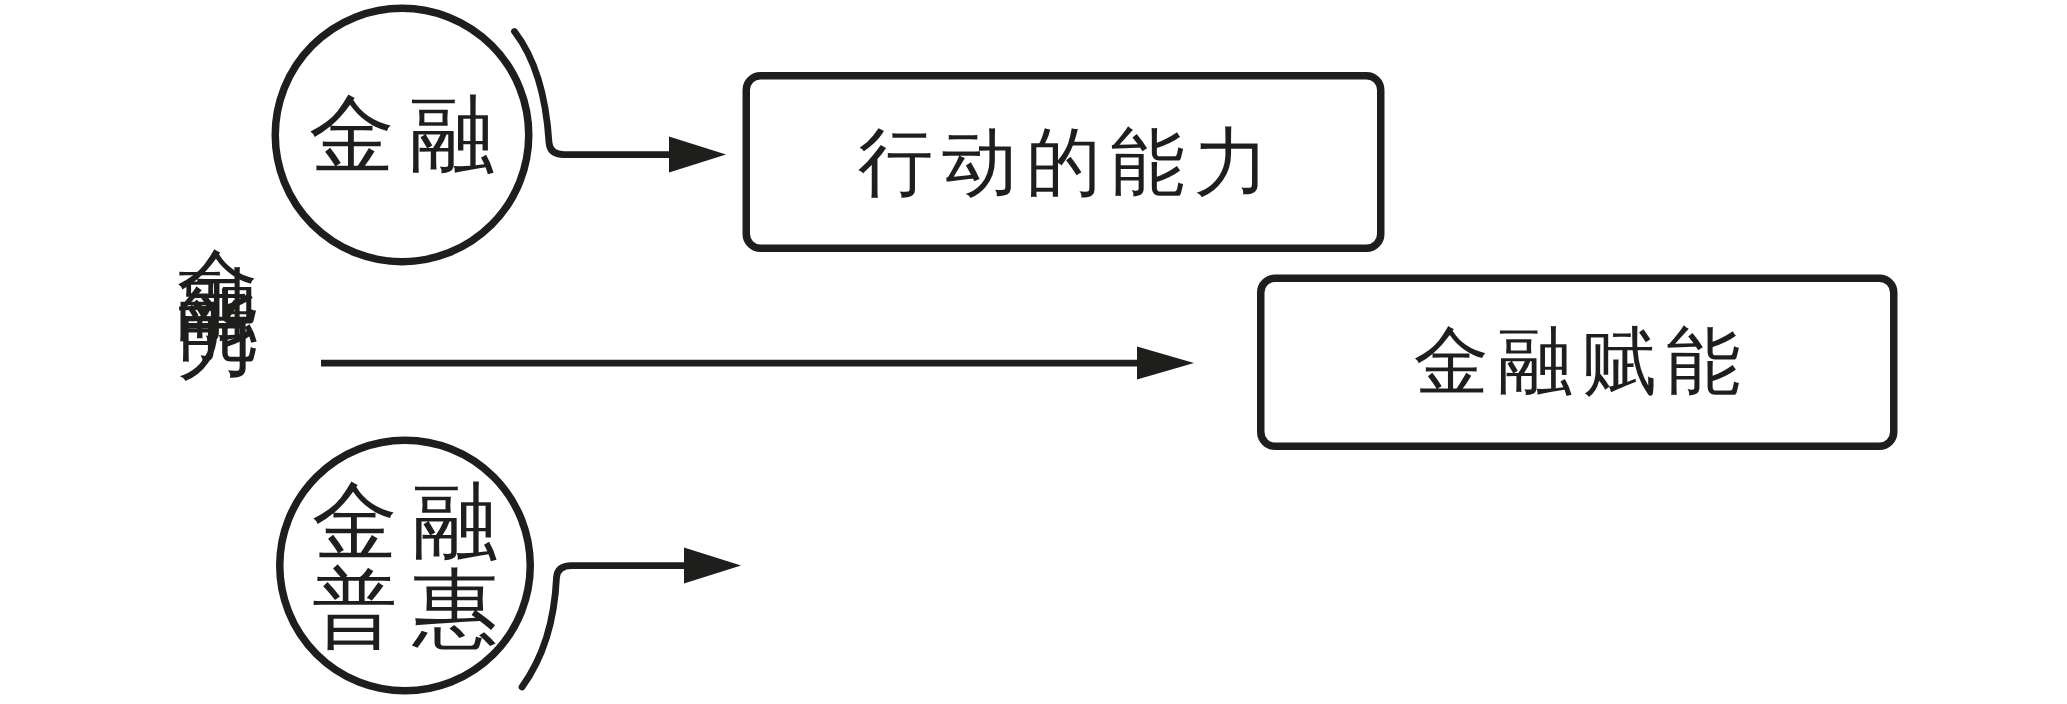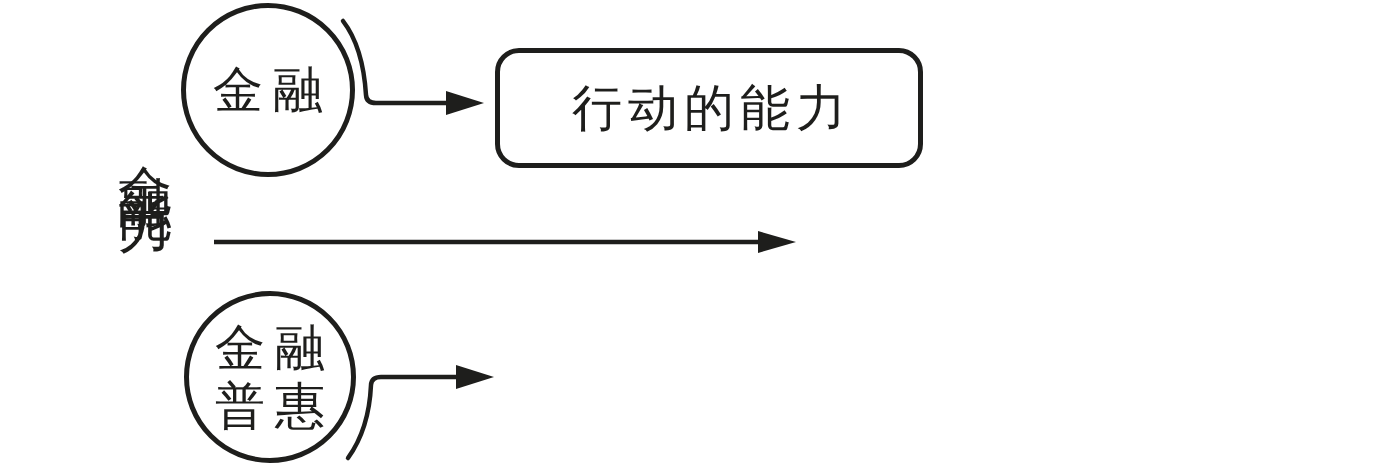--- a/index.html
+++ b/index.html
@@ -28,30 +28,30 @@
     box-sizing: border-box;
     border: 5px solid #1e1e1c;
     background: #ffffff;
     display: flex;
     align-items: center;
     justify-content: center;
   }
   .circle {
     border-radius: 50%;
     flex-direction: column;
-    font-size: 50px;
+    font-size: 57px;
     line-height: 58px;
   }
   .circle .cline {
     letter-spacing: 10px;
     text-indent: 10px;
     white-space: nowrap;
   }
   .box {
-    border-radius: 24px;
+    border-radius: 12px;
     font-size: 50px;
     letter-spacing: 6px;
     text-indent: 6px;
     white-space: nowrap;
   }
   .circle-literacy   { left: 181px; top: 3px;   width: 174px; height: 174px; }
   .circle-inclusion  { left: 184px; top: 291px; width: 172px; height: 172px; }
   .box-ability       { left: 495px; top: 48px;  width: 428px; height: 120px; }
   .box-empowerment   { left: 838px; top: 183px; width: 427px; height: 117px; }
   .box-opportunity   { left: 503px; top: 317px; width: 427px; height: 116px; }
@@ -96,15 +96,16 @@
     <div class="cline">金融</div>
   </div>
 
   <div class="node circle circle-inclusion">
     <div class="cline">金融</div>
     <div class="cline">普惠</div>
   </div>
 
   <div class="node box box-ability">行动的能力</div>
 
+  <div class="node box box-empowerment">金融赋能</div>
 
 
 </div>
 
 </body></html>

